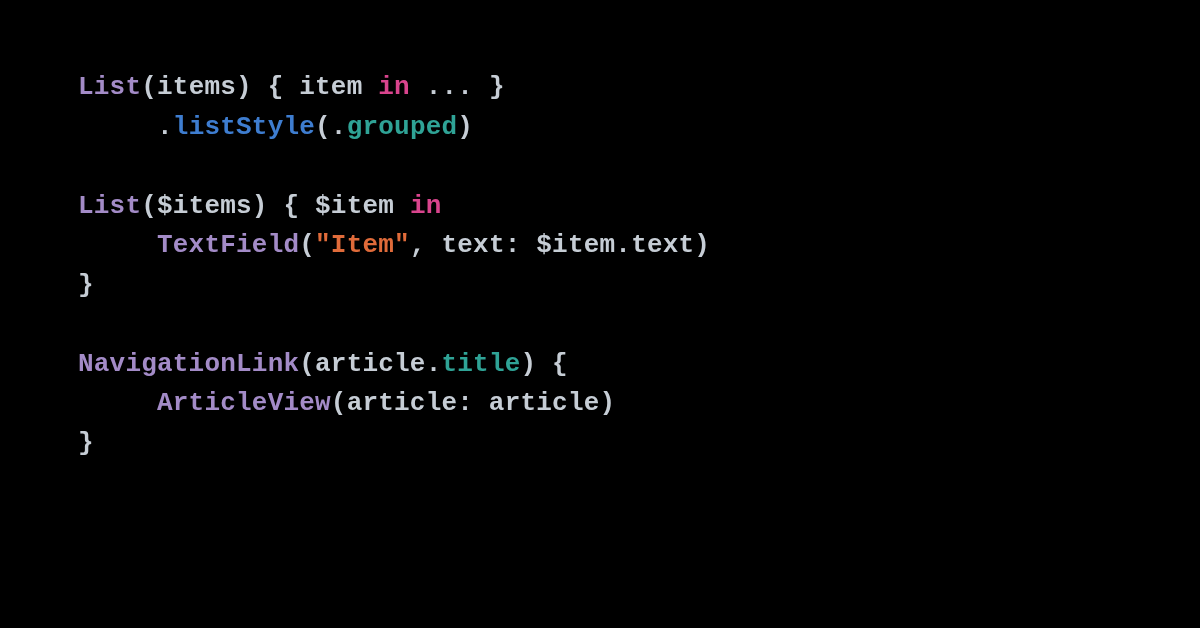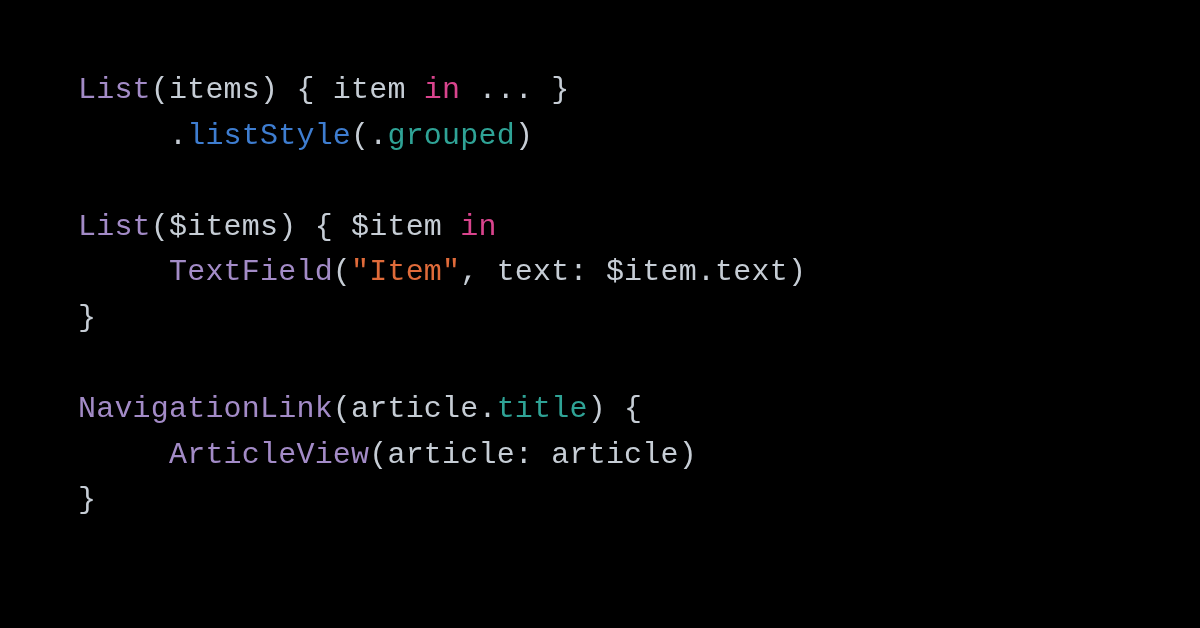--- a/index.html
+++ b/index.html
@@ -7,23 +7,23 @@
     padding: 0;
     width: 1200px;
     height: 628px;
     background: #000000;
     overflow: hidden;
   }
   pre.code {
     margin: 0;
     padding: 68px 0 0 78px;
     font-family: "SF Mono", ui-monospace, Menlo, Consolas, "Liberation Mono", monospace;
-    font-size: 30px;
+    font-size: 26px;
     line-height: 1.52;
-    font-weight: 400;
+    font-weight: 700;
     letter-spacing: 0.2px;
     white-space: pre;
   }
   .tok { display: inline; }
   
   .c-default { color: #c6cdd5; }              
   .c-type    { color: #a38bc7; }              
   .c-method  { color: #3e7dd0; }              
   .c-enum    { color: #2fa396; }              
   .c-keyword { color: #d9448d; }              

